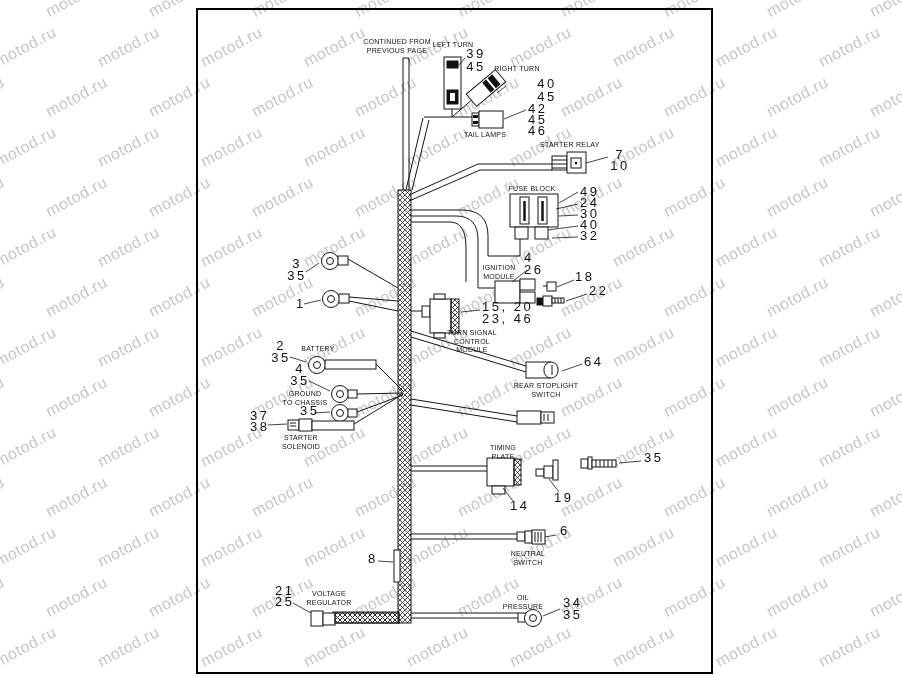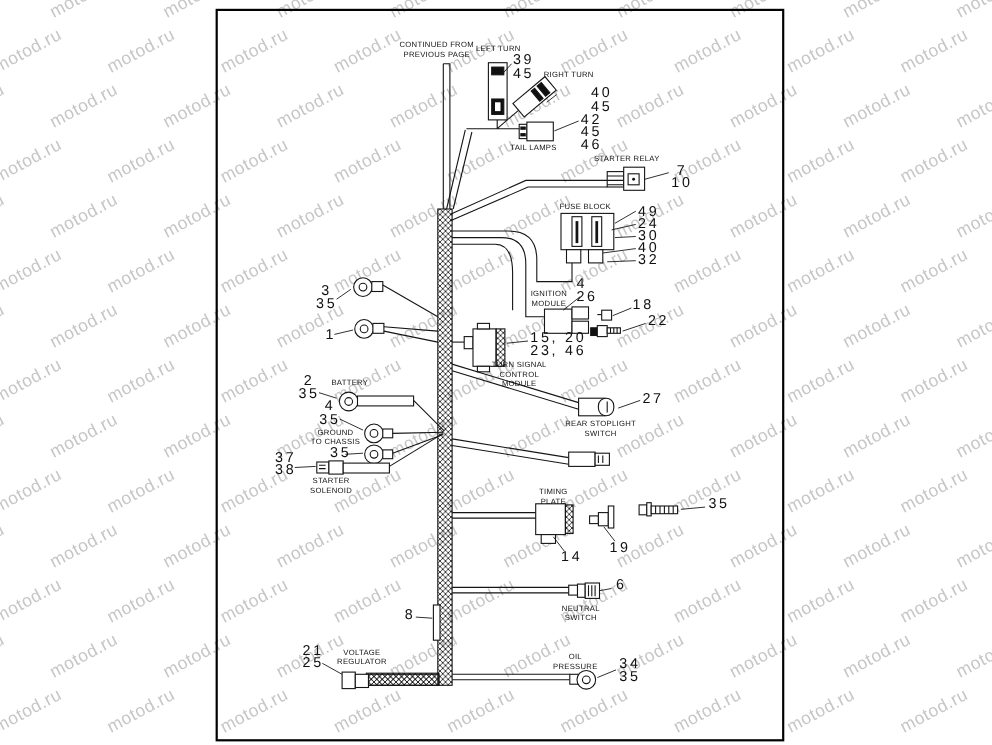--- a/index.html
+++ b/index.html
@@ -480,21 +480,21 @@
   </div>
   <div class="num center" style="left:288px;top:363px;width:24px">
     <div>4</div>
     <div>35</div>
   </div>
   <div class="num" style="left:300px;top:405px">35</div>
   <div class="num lh11" style="left:250px;top:410px">
     <div>37</div>
     <div>38</div>
   </div>
-  <div class="num" style="left:584px;top:356px">27</div>
+  <div class="num" style="left:584px;top:356px">64</div>
   <div class="num" style="left:510px;top:500px">14</div>
   <div class="num" style="left:554px;top:492px">19</div>
   <div class="num" style="left:644px;top:452px">35</div>
   <div class="num" style="left:560px;top:525px">6</div>
   <div class="num" style="left:368px;top:553px">8</div>
   <div class="num lh11" style="left:275px;top:585px">
     <div>21</div>
     <div>25</div>
   </div>
   <div class="num" style="left:563px;top:597px">

